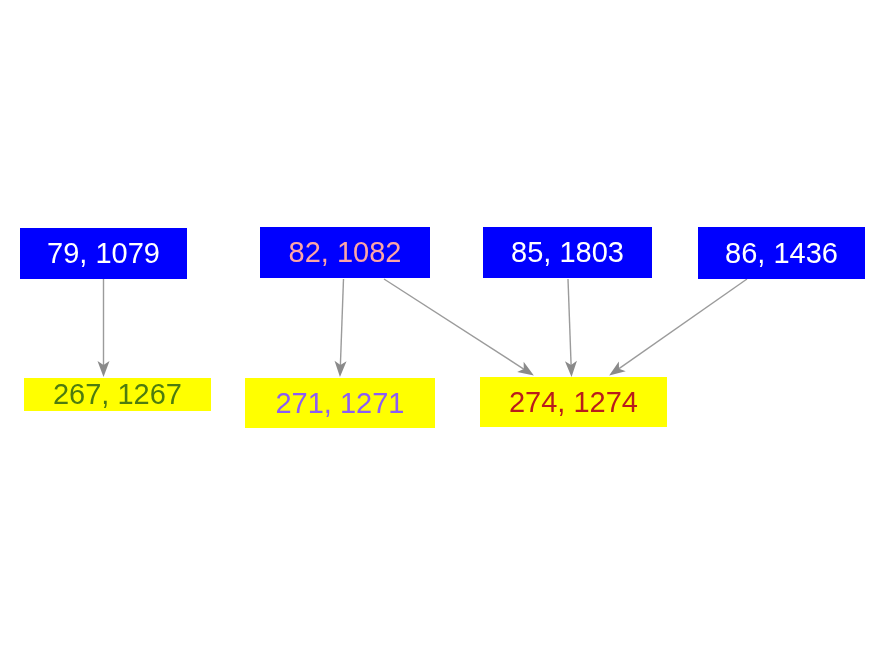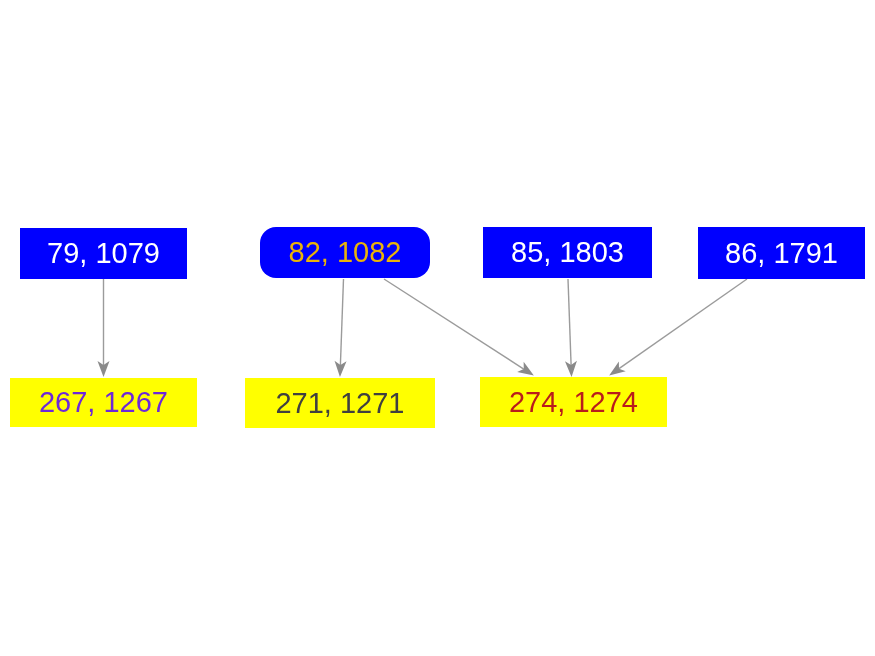--- a/index.html
+++ b/index.html
@@ -59,20 +59,20 @@
     <g id="edge-group">
         <line x1="103.5" y1="279" x2="103.5" y2="365" class="edge-line" stroke="#9b9b9b" marker-end="url(#arrowhead)"></line>
         <line x1="343.5" y1="279" x2="340.39664909284227" y2="365.00715371265716" class="edge-line" stroke="#9b9b9b" marker-end="url(#arrowhead)"></line>
         <line x1="384" y1="279" x2="523.7530907050832" y2="369.0422597831408" class="edge-line" stroke="#9b9b9b" marker-end="url(#arrowhead)"></line>
         <line x1="568" y1="279" x2="571.1033509071577" y2="365.00715371265716" class="edge-line" stroke="#9b9b9b" marker-end="url(#arrowhead)"></line>
         <line x1="747" y1="279" x2="619.0084608751798" y2="368.6875018684871" class="edge-line" stroke="#9b9b9b" marker-end="url(#arrowhead)"></line>
       </g>
   </svg>
   <div class="nodes">
       <div class="node" style="left: 20px; top: 228px; width: 167px; height: 51px; background: rgb(0, 0, 255); color: rgb(255, 255, 255);">79, 1079</div>
-      <div class="node" style="left: 260px; top: 227px; width: 170px; height: 51px; background: rgb(0, 0, 255); color: #eab308; border-radius: 16px;">82, 1082</div>
+      <div class="node" style="left: 260px; top: 227px; width: 170px; height: 51px; background: rgb(0, 0, 255); color: #fca5a5;">82, 1082</div>
       <div class="node" style="left: 483px; top: 227px; width: 169px; height: 51px; background: rgb(0, 0, 255); color: rgb(255, 255, 255);">85, 1803</div>
-      <div class="node" style="left: 698px; top: 227px; width: 167px; height: 52px; background: rgb(0, 0, 255); color: rgb(255, 255, 255);">86, 1791</div>
-      <div class="node" style="left: 10px; top: 378px; width: 187px; height: 49px; background: rgb(255, 255, 0); color: #6d28d9;">267, 1267</div>
-      <div class="node" style="left: 245px; top: 378px; width: 190px; height: 50px; background: rgb(255, 255, 0); color: #404040;">271, 1271</div>
+      <div class="node" style="left: 698px; top: 227px; width: 167px; height: 52px; background: rgb(0, 0, 255); color: rgb(255, 255, 255);">86, 1436</div>
+      <div class="node" style="left: 24px; top: 378px; width: 187px; height: 33px; background: rgb(255, 255, 0); color: #4d7c0f;">267, 1267</div>
+      <div class="node" style="left: 245px; top: 378px; width: 190px; height: 50px; background: rgb(255, 255, 0); color: #8b5cf6;">271, 1271</div>
       <div class="node" style="left: 480px; top: 377px; width: 187px; height: 50px; background: rgb(255, 255, 0); color: #b91c1c;">274, 1274</div>
     </div>
 </div>
 
 </body></html>

